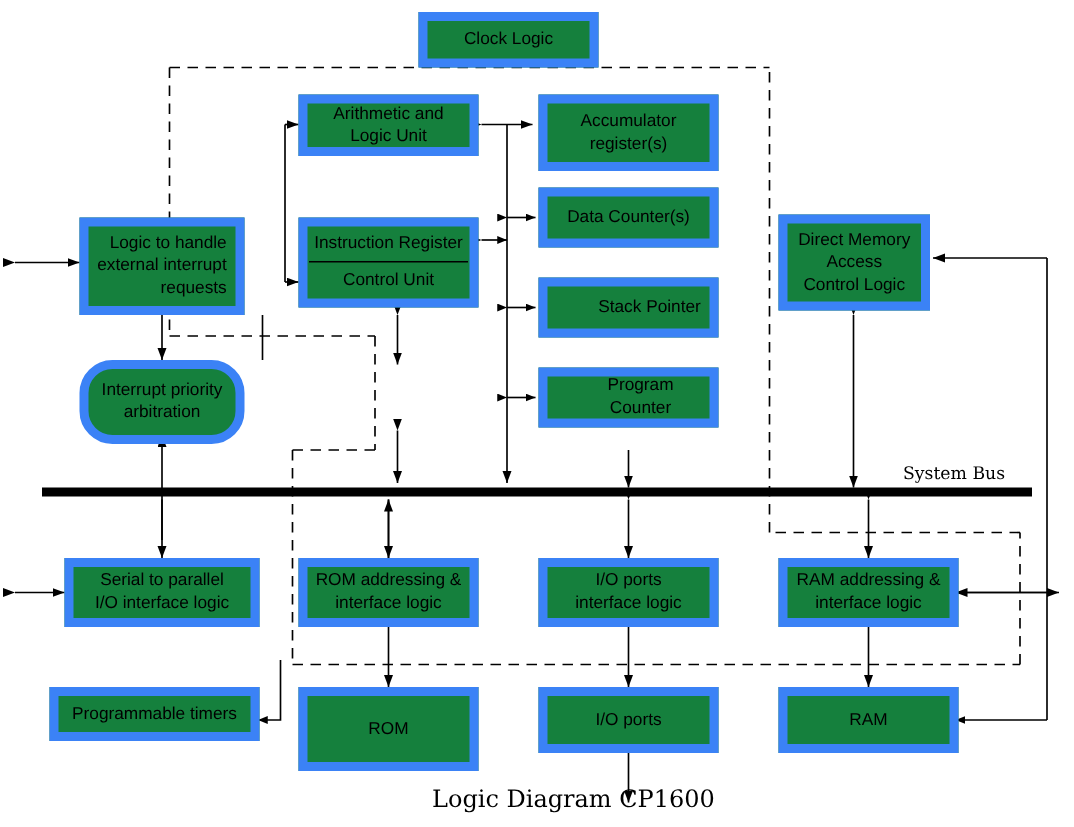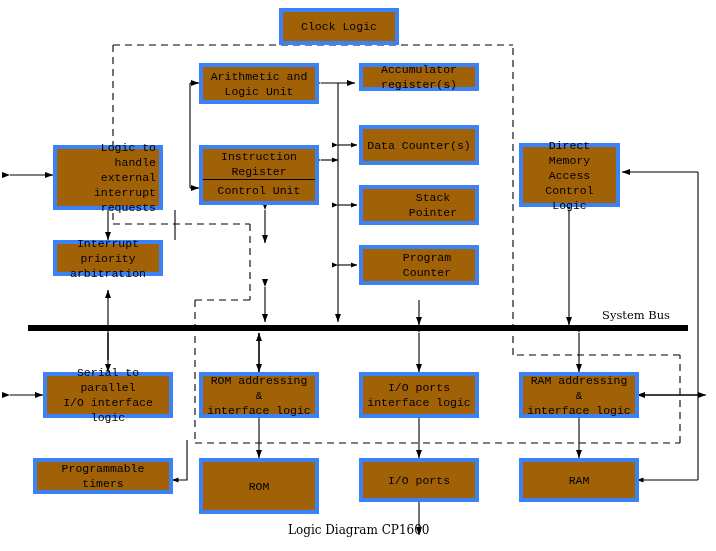--- a/index.html
+++ b/index.html
@@ -8,30 +8,30 @@
     position:relative;
     width:716px;height:551px;
     background:#ffffff;
     font-family:"DejaVu Serif","Liberation Serif",serif;
     overflow:hidden;
   }
   svg.layer{position:absolute;left:0;top:0;width:716px;height:551px;}
   .box{
     position:absolute;
     box-sizing:border-box;
-    border:4px solid #3b82f6;
-    background:#a16207;
+    border:6px solid #3b82f6;
+    background:#15803d;
     display:flex;
     align-items:center;
     justify-content:center;
     text-align:center;
     font-size:11.5px;
     line-height:15px;
     color:#000000;
-    font-family:Liberation Mono, monospace;
+    font-family:Liberation Sans, sans-serif;
     z-index:5;
   }
   .box .lbl{display:block;padding:0 3px;white-space:pre-line;}
   .split{flex-direction:column;justify-content:stretch;padding:0;}
   .split .half{
     flex:1 1 50%;
     display:flex;align-items:center;justify-content:center;
     box-sizing:border-box;
   }
   .split .half.top{border-bottom:1px solid #000000;}
@@ -138,21 +138,21 @@
 
   <div class="box" style="left:279px;top:8px;width:120px;height:37px;">
     <span class="lbl">Clock Logic</span>
   </div>
 
   <div class="box" style="left:199px;top:63px;width:120px;height:41px;">
     <span class="lbl">Arithmetic and
 Logic Unit</span>
   </div>
 
-  <div class="box" style="left:359px;top:63px;width:120px;height:28px;">
+  <div class="box" style="left:359px;top:63px;width:120px;height:51px;">
     <span class="lbl">Accumulator
 register(s)</span>
   </div>
 
   <div class="box" style="left:53px;top:145px;width:110px;height:65px;text-align:right;">
     <span class="lbl">Logic to handle
 external interrupt
 requests</span>
   </div>
 
@@ -172,21 +172,21 @@
   <div class="box" style="left:519px;top:143px;width:101px;height:64px;">
     <span class="lbl">Direct Memory
 Access
 Control Logic</span>
   </div>
 
   <div class="box" style="left:359px;top:185px;width:120px;height:40px;padding-left:28px;">
     <span class="lbl">Stack Pointer</span>
   </div>
 
-  <div class="box" style="left:53px;top:240px;width:110px;height:36px;">
+  <div class="box" style="left:53px;top:240px;width:110px;height:56px;border-radius:22px;">
     <span class="lbl">Interrupt priority
 arbitration</span>
   </div>
 
 
   <div class="box" style="left:359px;top:245px;width:120px;height:40px;padding-left:16px;">
     <span class="lbl">Program Counter</span>
   </div>
 
   <div class="box" style="left:43px;top:372px;width:130px;height:46px;">
@@ -218,15 +218,15 @@
   </div>
 
   <div class="box" style="left:359px;top:458px;width:120px;height:44px;">
     <span class="lbl">I/O ports</span>
   </div>
 
   <div class="box" style="left:519px;top:458px;width:120px;height:44px;justify-content:center;">
     <span class="lbl">RAM</span>
   </div>
 
-  <div class="freetext" style="left:288px;top:523px;font-size:12px;">Logic Diagram CP1600</div>
+  <div class="freetext" style="left:288px;top:523px;font-size:16px;">Logic Diagram CP1600</div>
 
 </div>
 
 </body></html>

